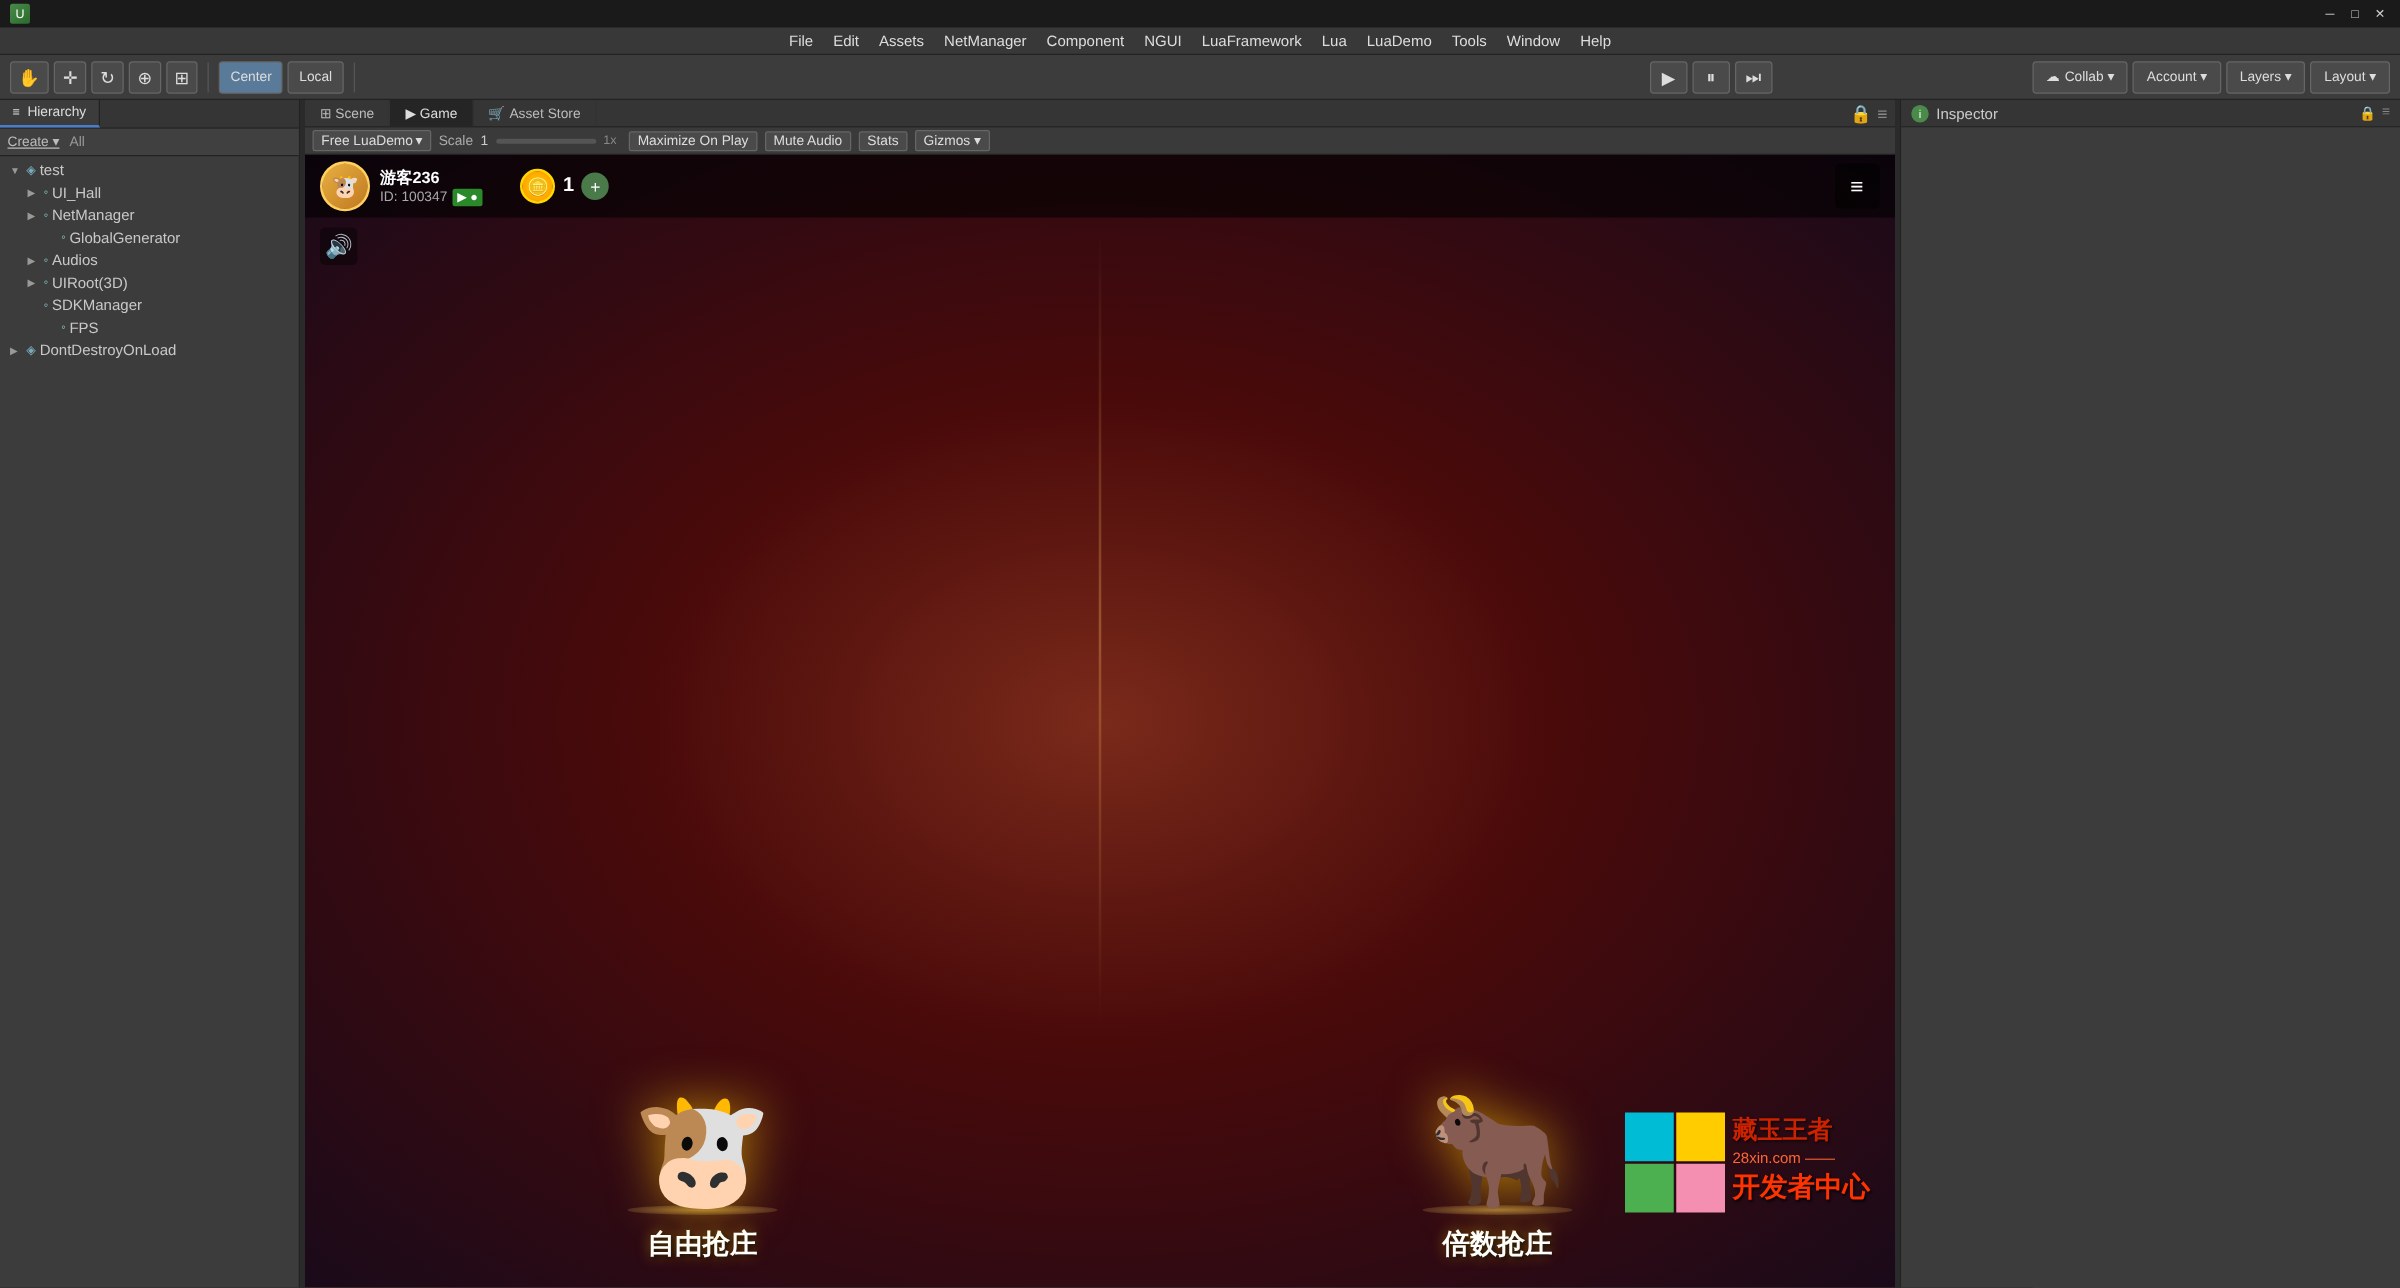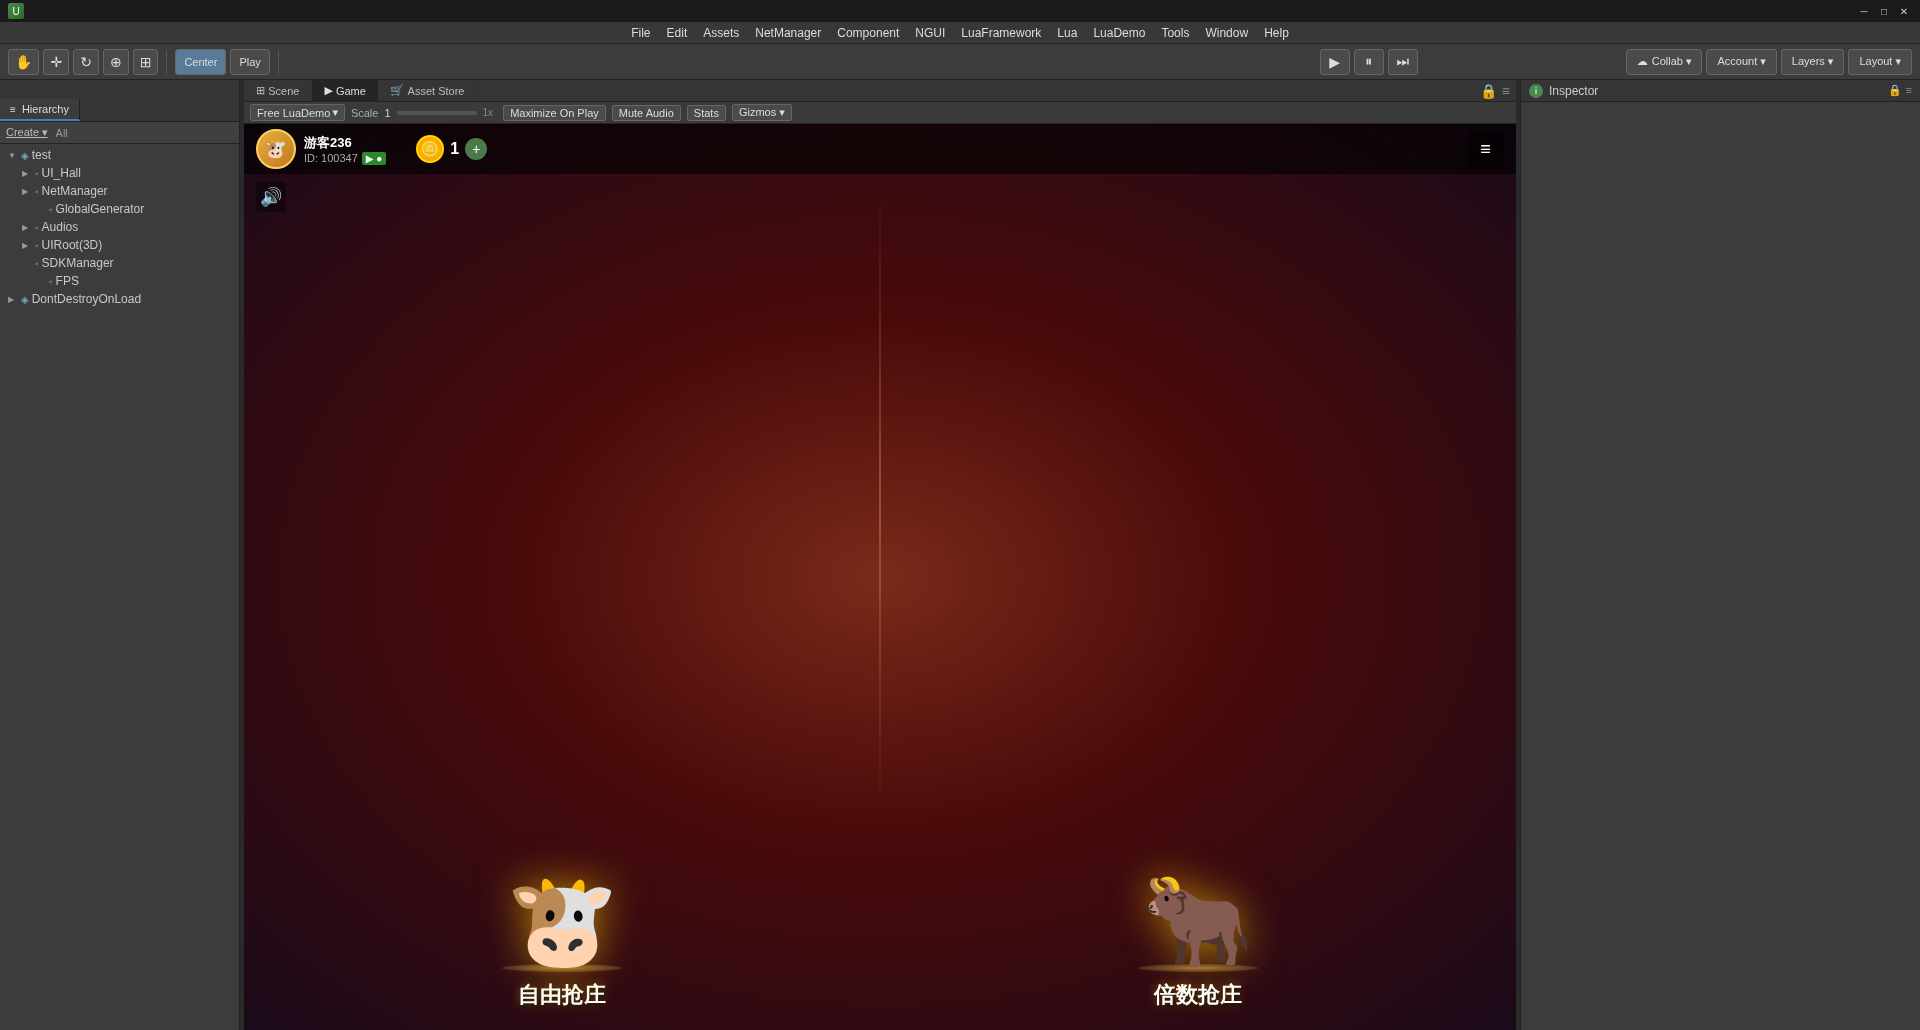--- a/index.html
+++ b/index.html
@@ -151,21 +151,20 @@
       padding: 4px 10px;
       font-size: 11px;
       color: #bbb;
       cursor: pointer;
       border-right: 1px solid #222;
     }
     .panel-tab.active {
       background: #3c3c3c;
       color: #ddd;
       border-bottom: 2px solid #4a7cc7;
-      margin-top: 19px;
     }
     .hierarchy-toolbar {
       height: 22px;
       background: #404040;
       display: flex;
       align-items: center;
       padding: 0 6px;
       gap: 4px;
       border-bottom: 1px solid #222;
     }
@@ -492,21 +491,21 @@
   </div>
 
 <div id="toolbar">
   <div class="toolbar-btn" style="padding:0 6px;font-size:14px;">✋</div>
   <div class="toolbar-btn" style="padding:0 6px;font-size:14px;">✛</div>
   <div class="toolbar-btn" style="padding:0 6px;font-size:14px;">↻</div>
   <div class="toolbar-btn" style="padding:0 6px;font-size:14px;">⊕</div>
   <div class="toolbar-btn" style="padding:0 6px;font-size:14px;">⊞</div>
   <div class="toolbar-separator"></div>
   <div class="toolbar-btn active">Center</div>
-  <div class="toolbar-btn">Play</div>
+  <div class="toolbar-btn">Local</div>
   <div class="toolbar-separator"></div>
   <div class="toolbar-right">
     <div class="toolbar-play-btn">▶</div>
     <div class="toolbar-play-btn">⏸</div>
     <div class="toolbar-play-btn">⏭</div>
     <div style="width:200px;"></div>
     <div class="collab-btn">
       <span>☁</span>
       <span>Collab ▾</span>
     </div>
@@ -667,20 +666,40 @@
           <div class="char-label">自由抢庄</div>
         </div>
 
         <div class="char-section">
           <div style="font-size:90px;line-height:1;filter:drop-shadow(0 0 20px rgba(255,200,0,0.6));">🐂</div>
           <div style="width:120px;height:8px;background:radial-gradient(ellipse,rgba(255,210,100,0.5),transparent);border-radius:50%;margin-top:-10px;"></div>
           <div class="char-label">倍数抢庄</div>
         </div>
       </div>
 
+      <div class="watermark-overlay">
+        <div style="display:flex;align-items:flex-start;gap:6px;">
+          <div class="color-blocks">
+            <div class="cb-cyan"></div>
+            <div class="cb-yellow"></div>
+            <div class="cb-green"></div>
+            <div class="cb-pink"></div>
+          </div>
+          <div style="display:flex;flex-direction:column;gap:2px;">
+            <div style="font-size:20px;color:#cc2200;font-weight:bold;text-shadow:1px 1px 2px rgba(0,0,0,0.9);">
+              <span>藏玉王者</span>
+            </div>
+            <div style="font-size:12px;color:#ff6633;">
+              <span>28xin.com</span>
+              <span>——</span>
+            </div>
+            <div style="font-size:22px;color:#ff3300;font-weight:bold;text-shadow:1px 1px 2px rgba(0,0,0,0.9);">开发者中心</div>
+          </div>
+        </div>
+      </div>
     </div>
   </div>
 
   <div class="panel-resize-handle"></div>
 
   <div id="inspector-panel">
     <div class="inspector-header">
       <div class="inspector-icon">
         <span>i</span>
       </div>

